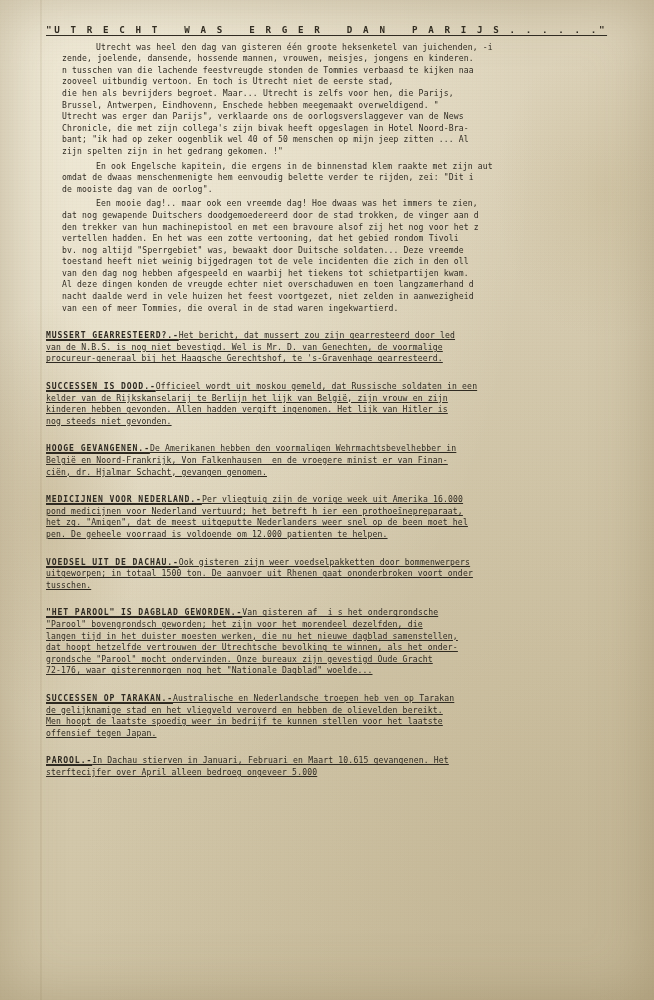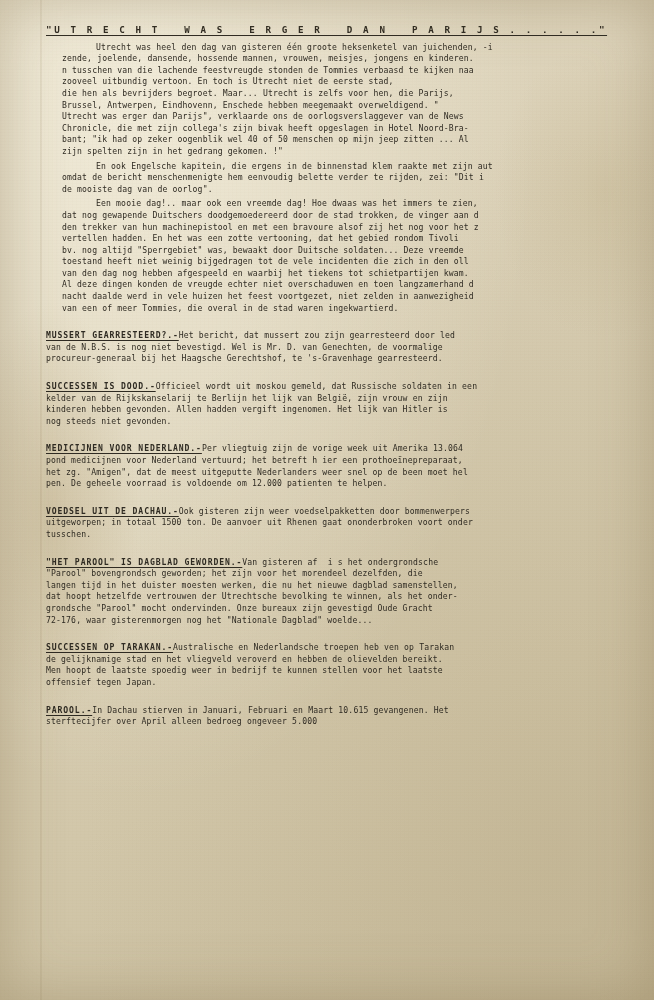--- a/index.html
+++ b/index.html
@@ -77,20 +77,21 @@
   }
   .section {
     margin-top: 9px;
   }
   .section-body {
     white-space: pre-wrap;
   }
   .section p {
     margin: 16px 0 2px 0;
     white-space: pre-wrap;
+    text-decoration: underline;
   }
   .inline-head {
     font-weight: bold;
     letter-spacing: 0.9px;
     text-decoration: underline;
     text-underline-offset: 2px;
   }
   .fold {
     position: absolute;
     top: 0; bottom: 0;
@@ -114,21 +115,21 @@
 zende, joelende, dansende, hossende mannen, vrouwen, meisjes, jongens en kinderen.
 n tusschen van die lachende feestvreugde stonden de Tommies verbaasd te kijken naa
 zooveel uitbundig vertoon. En toch is Utrecht niet de eerste stad,
 die hen als bevrijders begroet. Maar... Utrecht is zelfs voor hen, die Parijs,
 Brussel, Antwerpen, Eindhovenn, Enschede hebben meegemaakt overweldigend. "
 Utrecht was erger dan Parijs", verklaarde ons de oorlogsverslaggever van de News
 Chronicle, die met zijn collega's zijn bivak heeft opgeslagen in Hotel Noord-Bra-
 bant; "ik had op zeker oogenblik wel 40 of 50 menschen op mijn jeep zitten ... Al
 zijn spelten zijn in het gedrang gekomen. !"</p>
     <p class="para indented">En ook Engelsche kapitein, die ergens in de binnenstad klem raakte met zijn aut
-omdat de bericht menschenmenigte hem eenvoudig belette verder te rijden, zei: "Dit i
+omdat de dwaas menschenmenigte hem eenvoudig belette verder te rijden, zei: "Dit i
 de mooiste dag van de oorlog".</p>
     <p class="para indented">Een mooie dag!.. maar ook een vreemde dag! Hoe dwaas was het immers te zien,
 dat nog gewapende Duitschers doodgemoedereerd door de stad trokken, de vinger aan d
 den trekker van hun machinepistool en met een bravoure alsof zij het nog voor het z
 vertellen hadden. En het was een zotte vertooning, dat het gebied rondom Tivoli
 bv. nog altijd "Sperrgebiet" was, bewaakt door Duitsche soldaten... Deze vreemde
 toestand heeft niet weinig bijgedragen tot de vele incidenten die zich in den oll
 van den dag nog hebben afgespeeld en waarbij het tiekens tot schietpartijen kwam.
 Al deze dingen konden de vreugde echter niet overschaduwen en toen langzamerhand d
 nacht daalde werd in vele huizen het feest voortgezet, niet zelden in aanwezigheid
@@ -140,23 +141,28 @@
 procureur-generaal bij het Haagsche Gerechtshof, te 's-Gravenhage gearresteerd.</span></p>
     </div>
 
     <div class="section">
       <p><span class="inline-head">SUCCESSEN IS DOOD.-</span><span class="section-body">Officieel wordt uit moskou gemeld, dat Russische soldaten in een
 kelder van de Rijkskanselarij te Berlijn het lijk van België, zijn vrouw en zijn
 kinderen hebben gevonden. Allen hadden vergift ingenomen. Het lijk van Hitler is
 nog steeds niet gevonden.</span></p>
     </div>
 
+    <div class="section">
+      <p><span class="inline-head">HOOGE GEVANGENEN.-</span><span class="section-body">De Amerikanen hebben den voormaligen Wehrmachtsbevelhebber in
+België en Noord-Frankrijk, Von Falkenhausen  en de vroegere minist er van Finan-
+ciën, dr. Hjalmar Schacht, gevangen genomen.</span></p>
+    </div>
 
     <div class="section">
-      <p><span class="inline-head">MEDICIJNEN VOOR NEDERLAND.-</span><span class="section-body">Per vliegtuig zijn de vorige week uit Amerika 13.064
+      <p><span class="inline-head">MEDICIJNEN VOOR NEDERLAND.-</span><span class="section-body">Per vliegtuig zijn de vorige week uit Amerika 16.000
 pond medicijnen voor Nederland vertuurd; het betreft h ier een prothoeïnepreparaat,
 het zg. "Amigen", dat de meest uitgeputte Nederlanders weer snel op de been moet hel
 pen. De geheele voorraad is voldoende om 12.000 patienten te helpen.</span></p>
     </div>
 
     <div class="section">
       <p><span class="inline-head">VOEDSEL UIT DE DACHAU.-</span><span class="section-body">Ook gisteren zijn weer voedselpakketten door bommenwerpers
 uitgeworpen; in totaal 1500 ton. De aanvoer uit Rhenen gaat ononderbroken voort onder
 tusschen.</span></p>
     </div>

